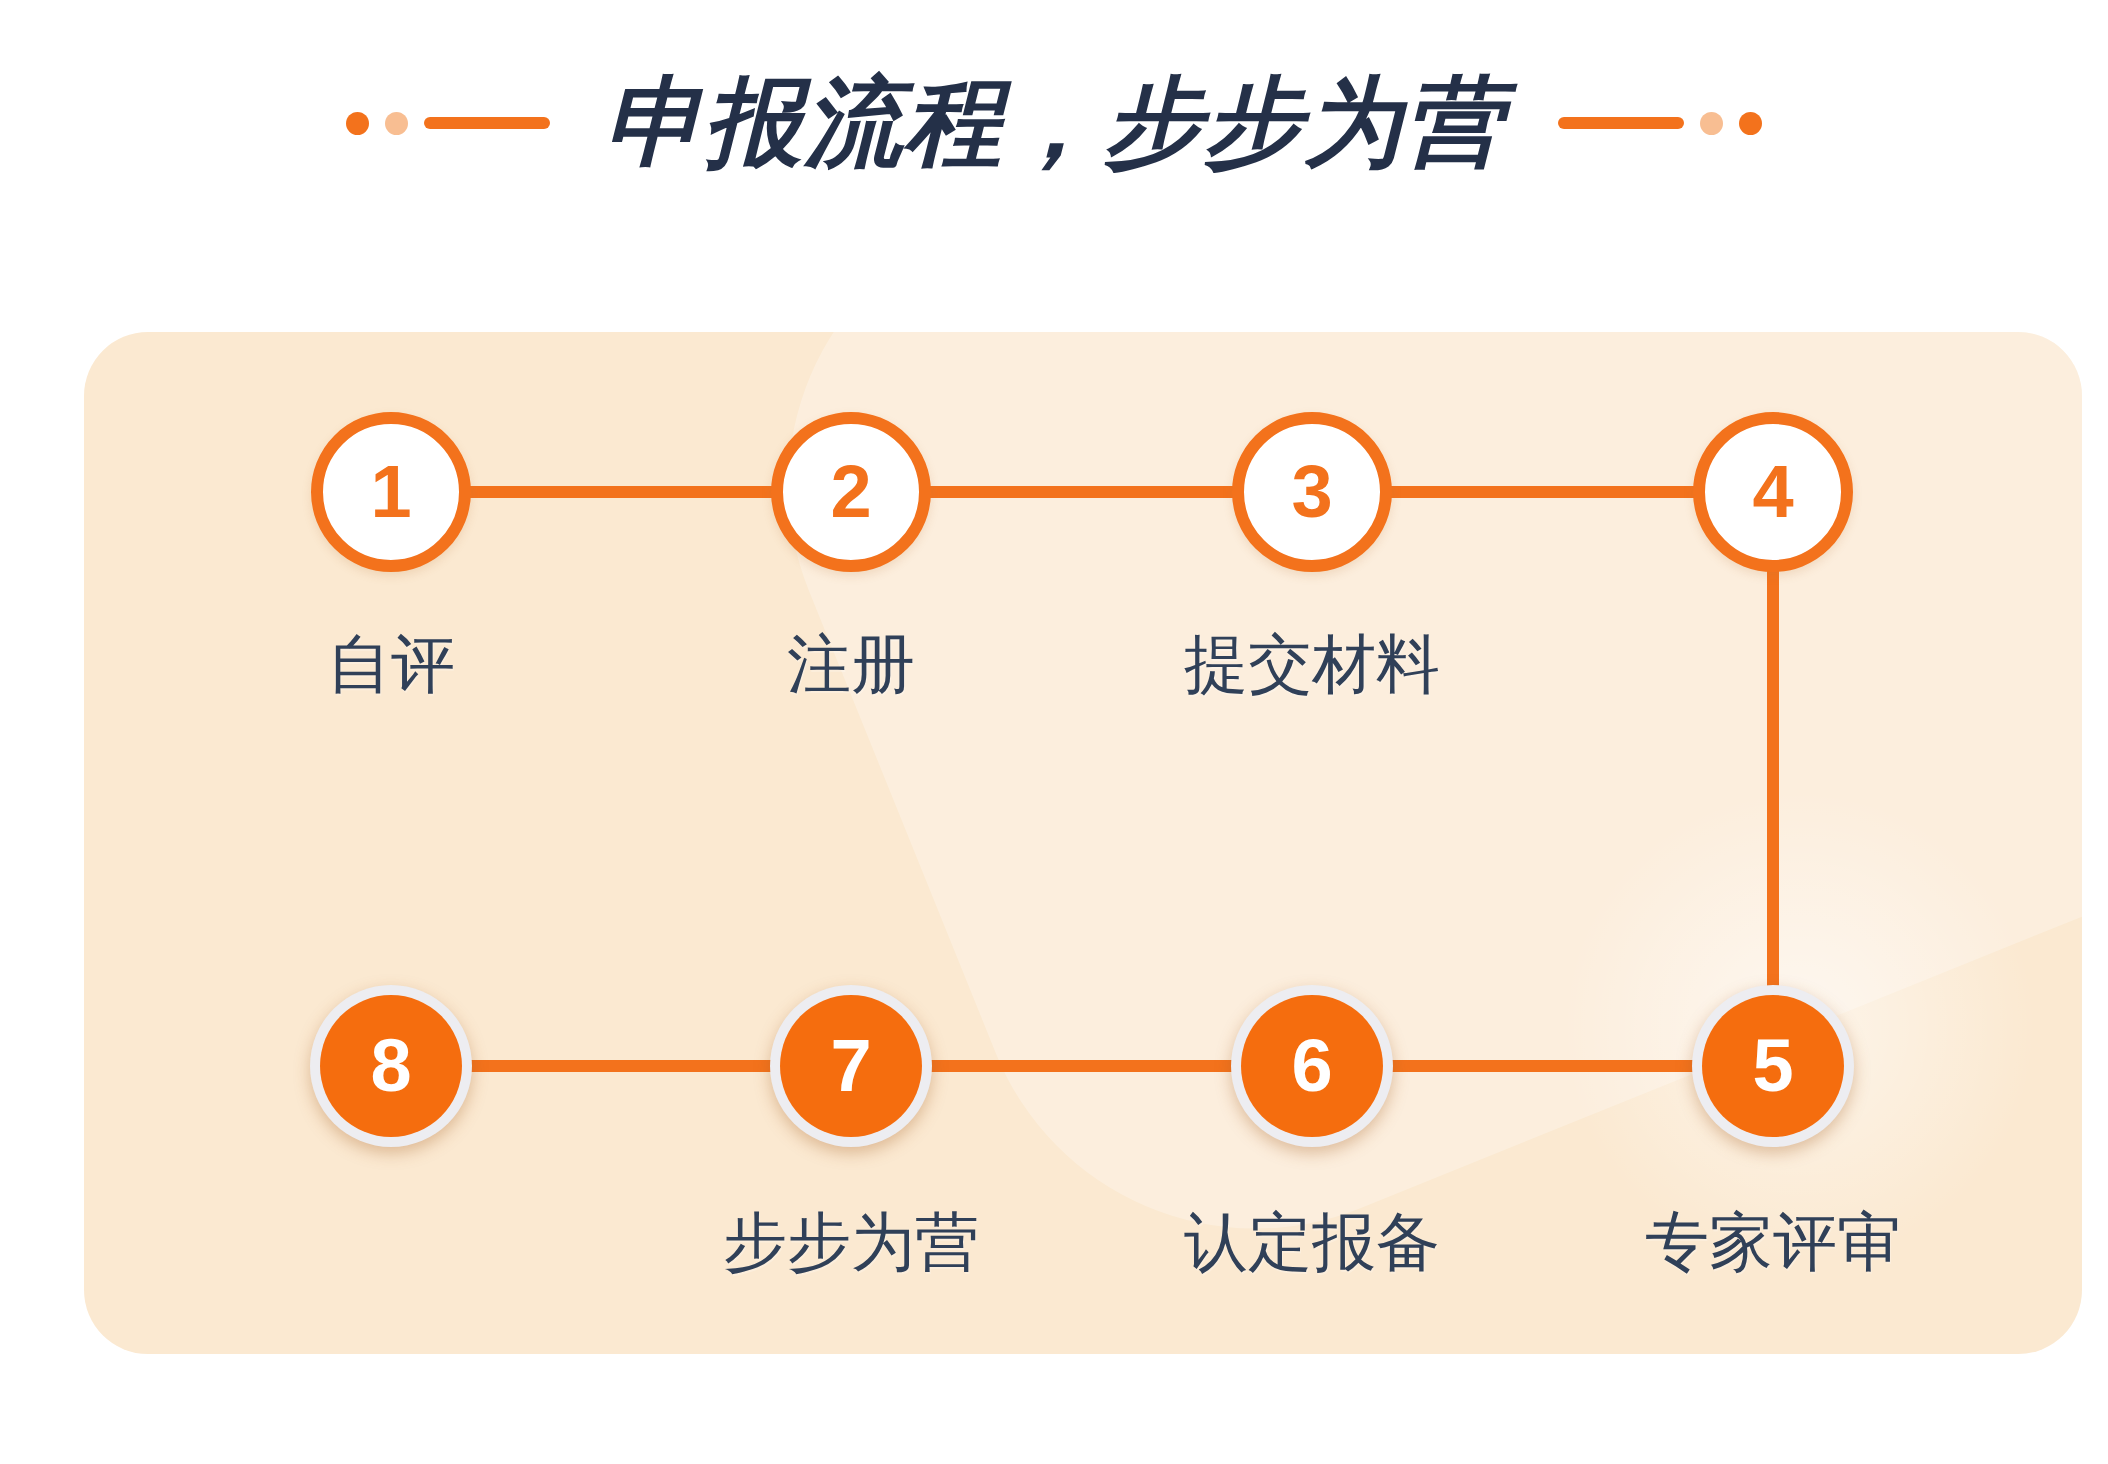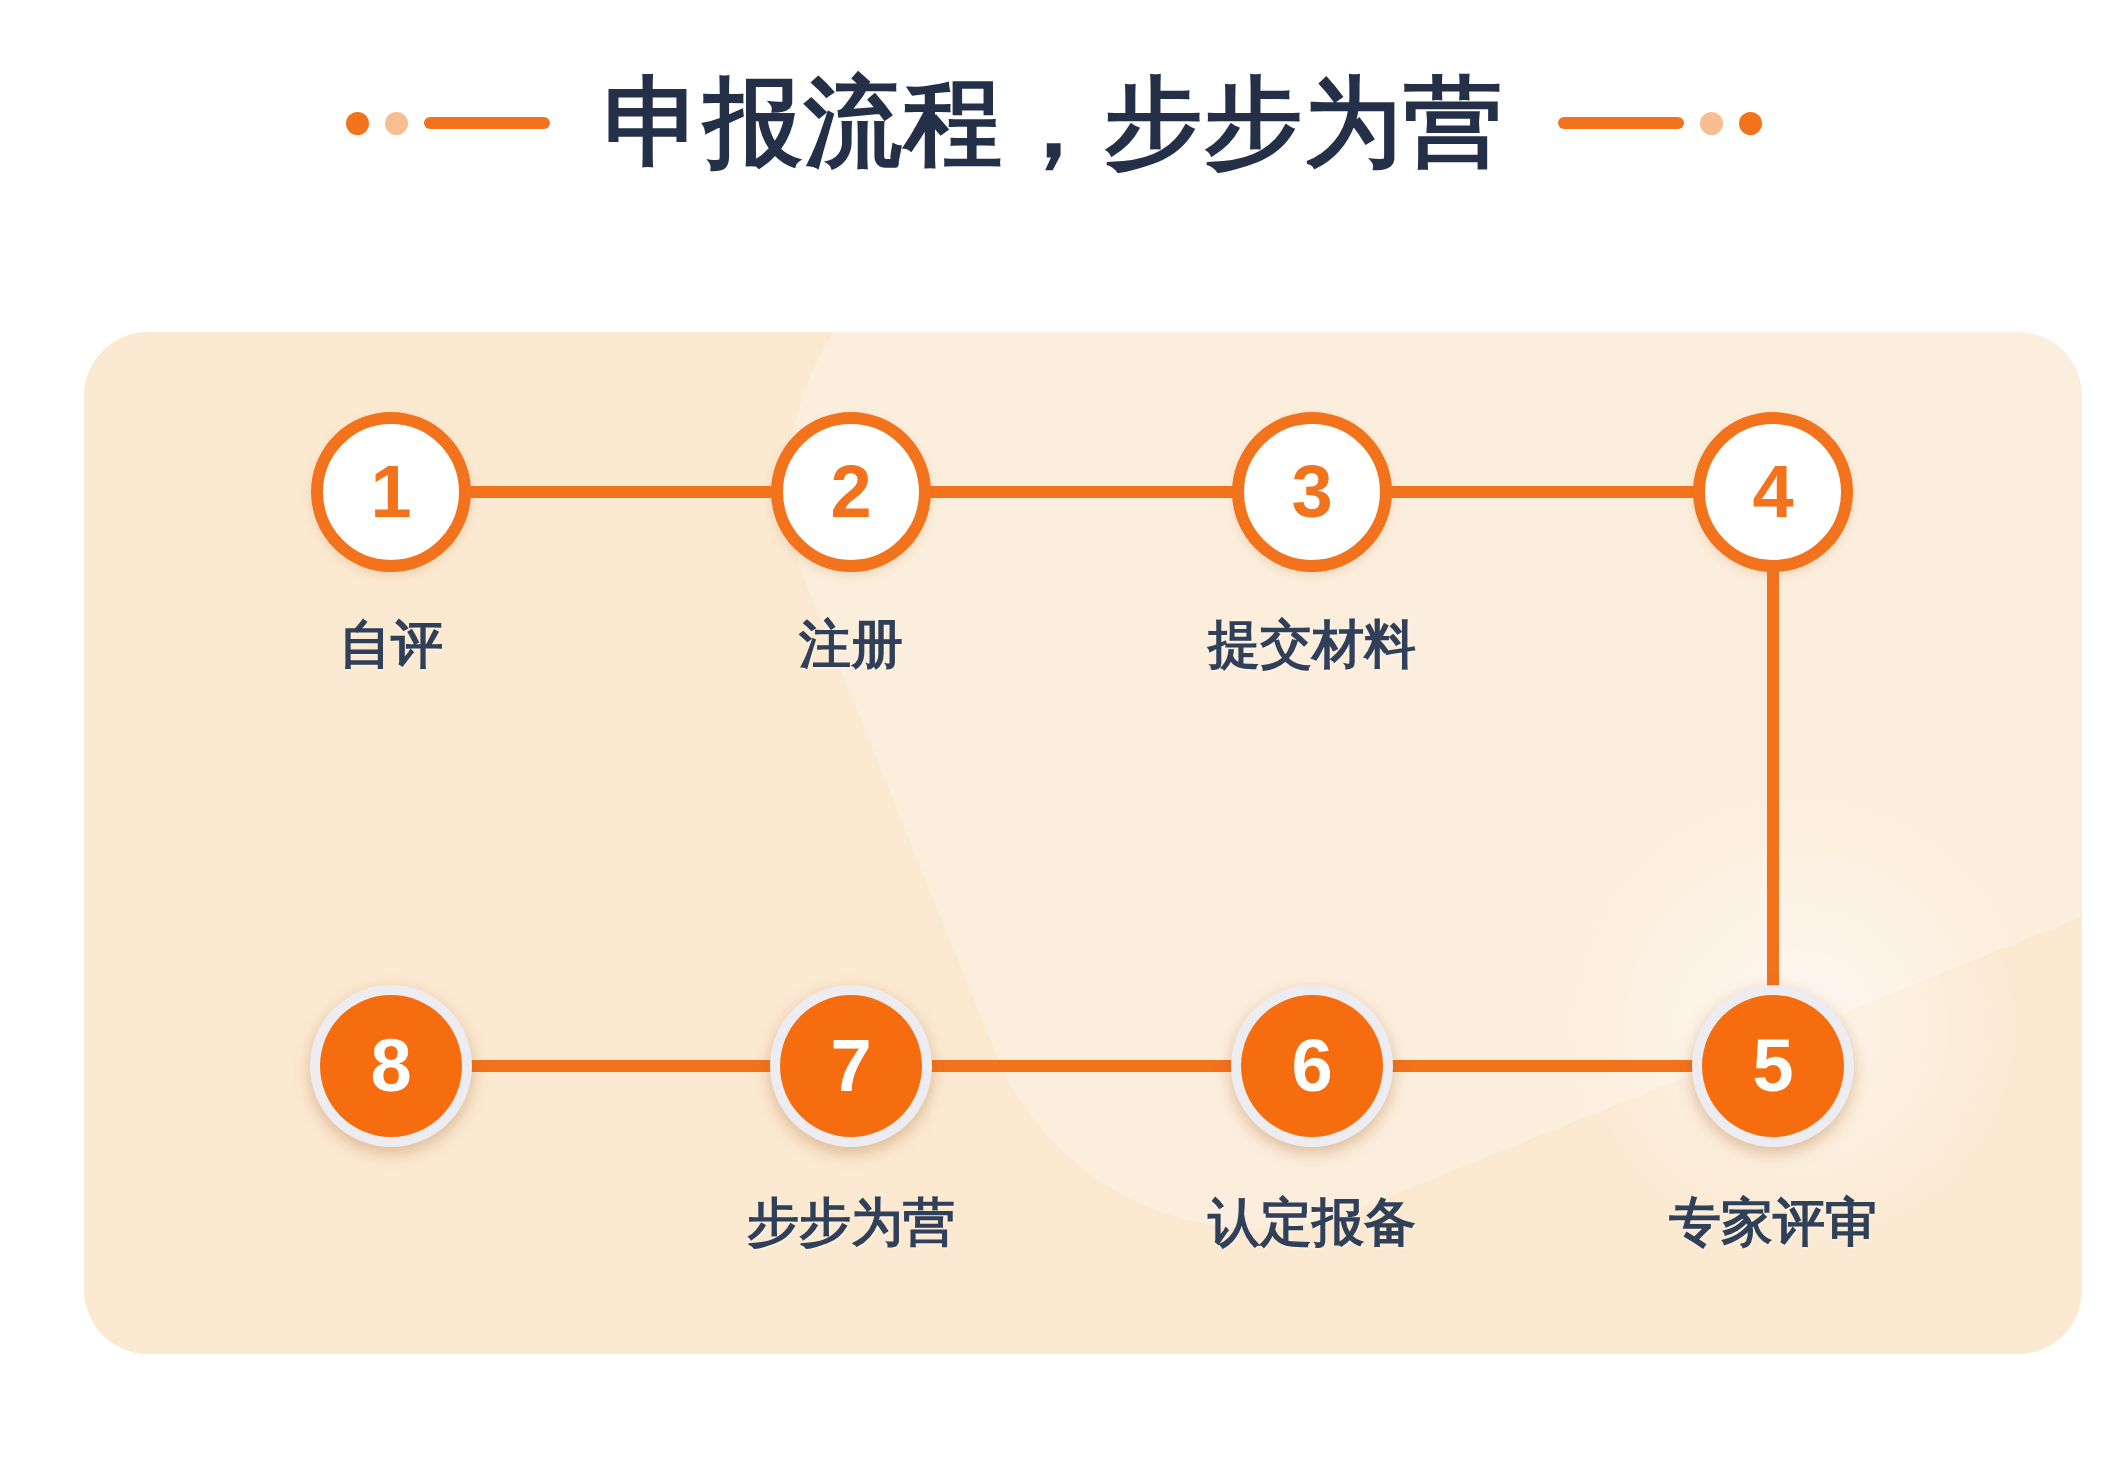--- a/index.html
+++ b/index.html
@@ -20,21 +20,21 @@
     position:absolute;left:0;right:0;top:50px;height:146px;
     display:flex;justify-content:center;align-items:center;gap:54px;
     z-index:5;
   }
   .deco-group{display:flex;align-items:center;gap:16px;}
   .deco-dot{width:23px;height:23px;border-radius:50%;background:var(--accent);}
   .deco-dot.light{background:var(--light-dot);}
   .deco-bar{width:126px;height:12px;border-radius:7px;background:var(--accent);}
   .page-title{
     font-size:98px;font-weight:bold;color:var(--title-navy);
-    letter-spacing:2px;line-height:1.2;white-space:nowrap;
+    letter-spacing:2px;line-height:1.2;white-space:nowrap;font-style:italic;
   }
 
   
   .panel{
     position:absolute;left:84px;top:332px;width:1998px;height:1022px;
     background:var(--panel-bg);border-radius:64px;overflow:hidden;
   }
   .bg-band{
     position:absolute;left:760px;top:-340px;width:1600px;height:1060px;
     background:rgba(255,255,255,0.26);border-radius:280px;
@@ -74,23 +74,24 @@
   .num{font-size:74px;font-weight:bold;line-height:1;}
   .node.outline .num{color:var(--accent);}
   .node.filled .num{color:#ffffff;}
 
   .c1{left:307px;} .c2{left:767px;} .c3{left:1228px;} .c4{left:1689px;}
   .row-top{top:160px;} .row-bottom{top:734px;}
 
   
   .step-label{
     position:absolute;transform:translateX(-50%);
-    font-size:52px;font-weight:bold;color:var(--label-navy);
+    font-size:64px;font-weight:normal;color:var(--label-navy);
     line-height:64px;white-space:nowrap;z-index:2;
     text-shadow:1px 2px 0 rgba(255,255,255,0.25);
+    margin-top:20px;
   }
   .label-top{top:280px;} .label-bottom{top:858px;}
 </style>
 </head>
 <body>
 
 <header class="title-row">
   <span class="deco-group">
     <span class="deco-dot"></span>
     <span class="deco-dot light"></span>

